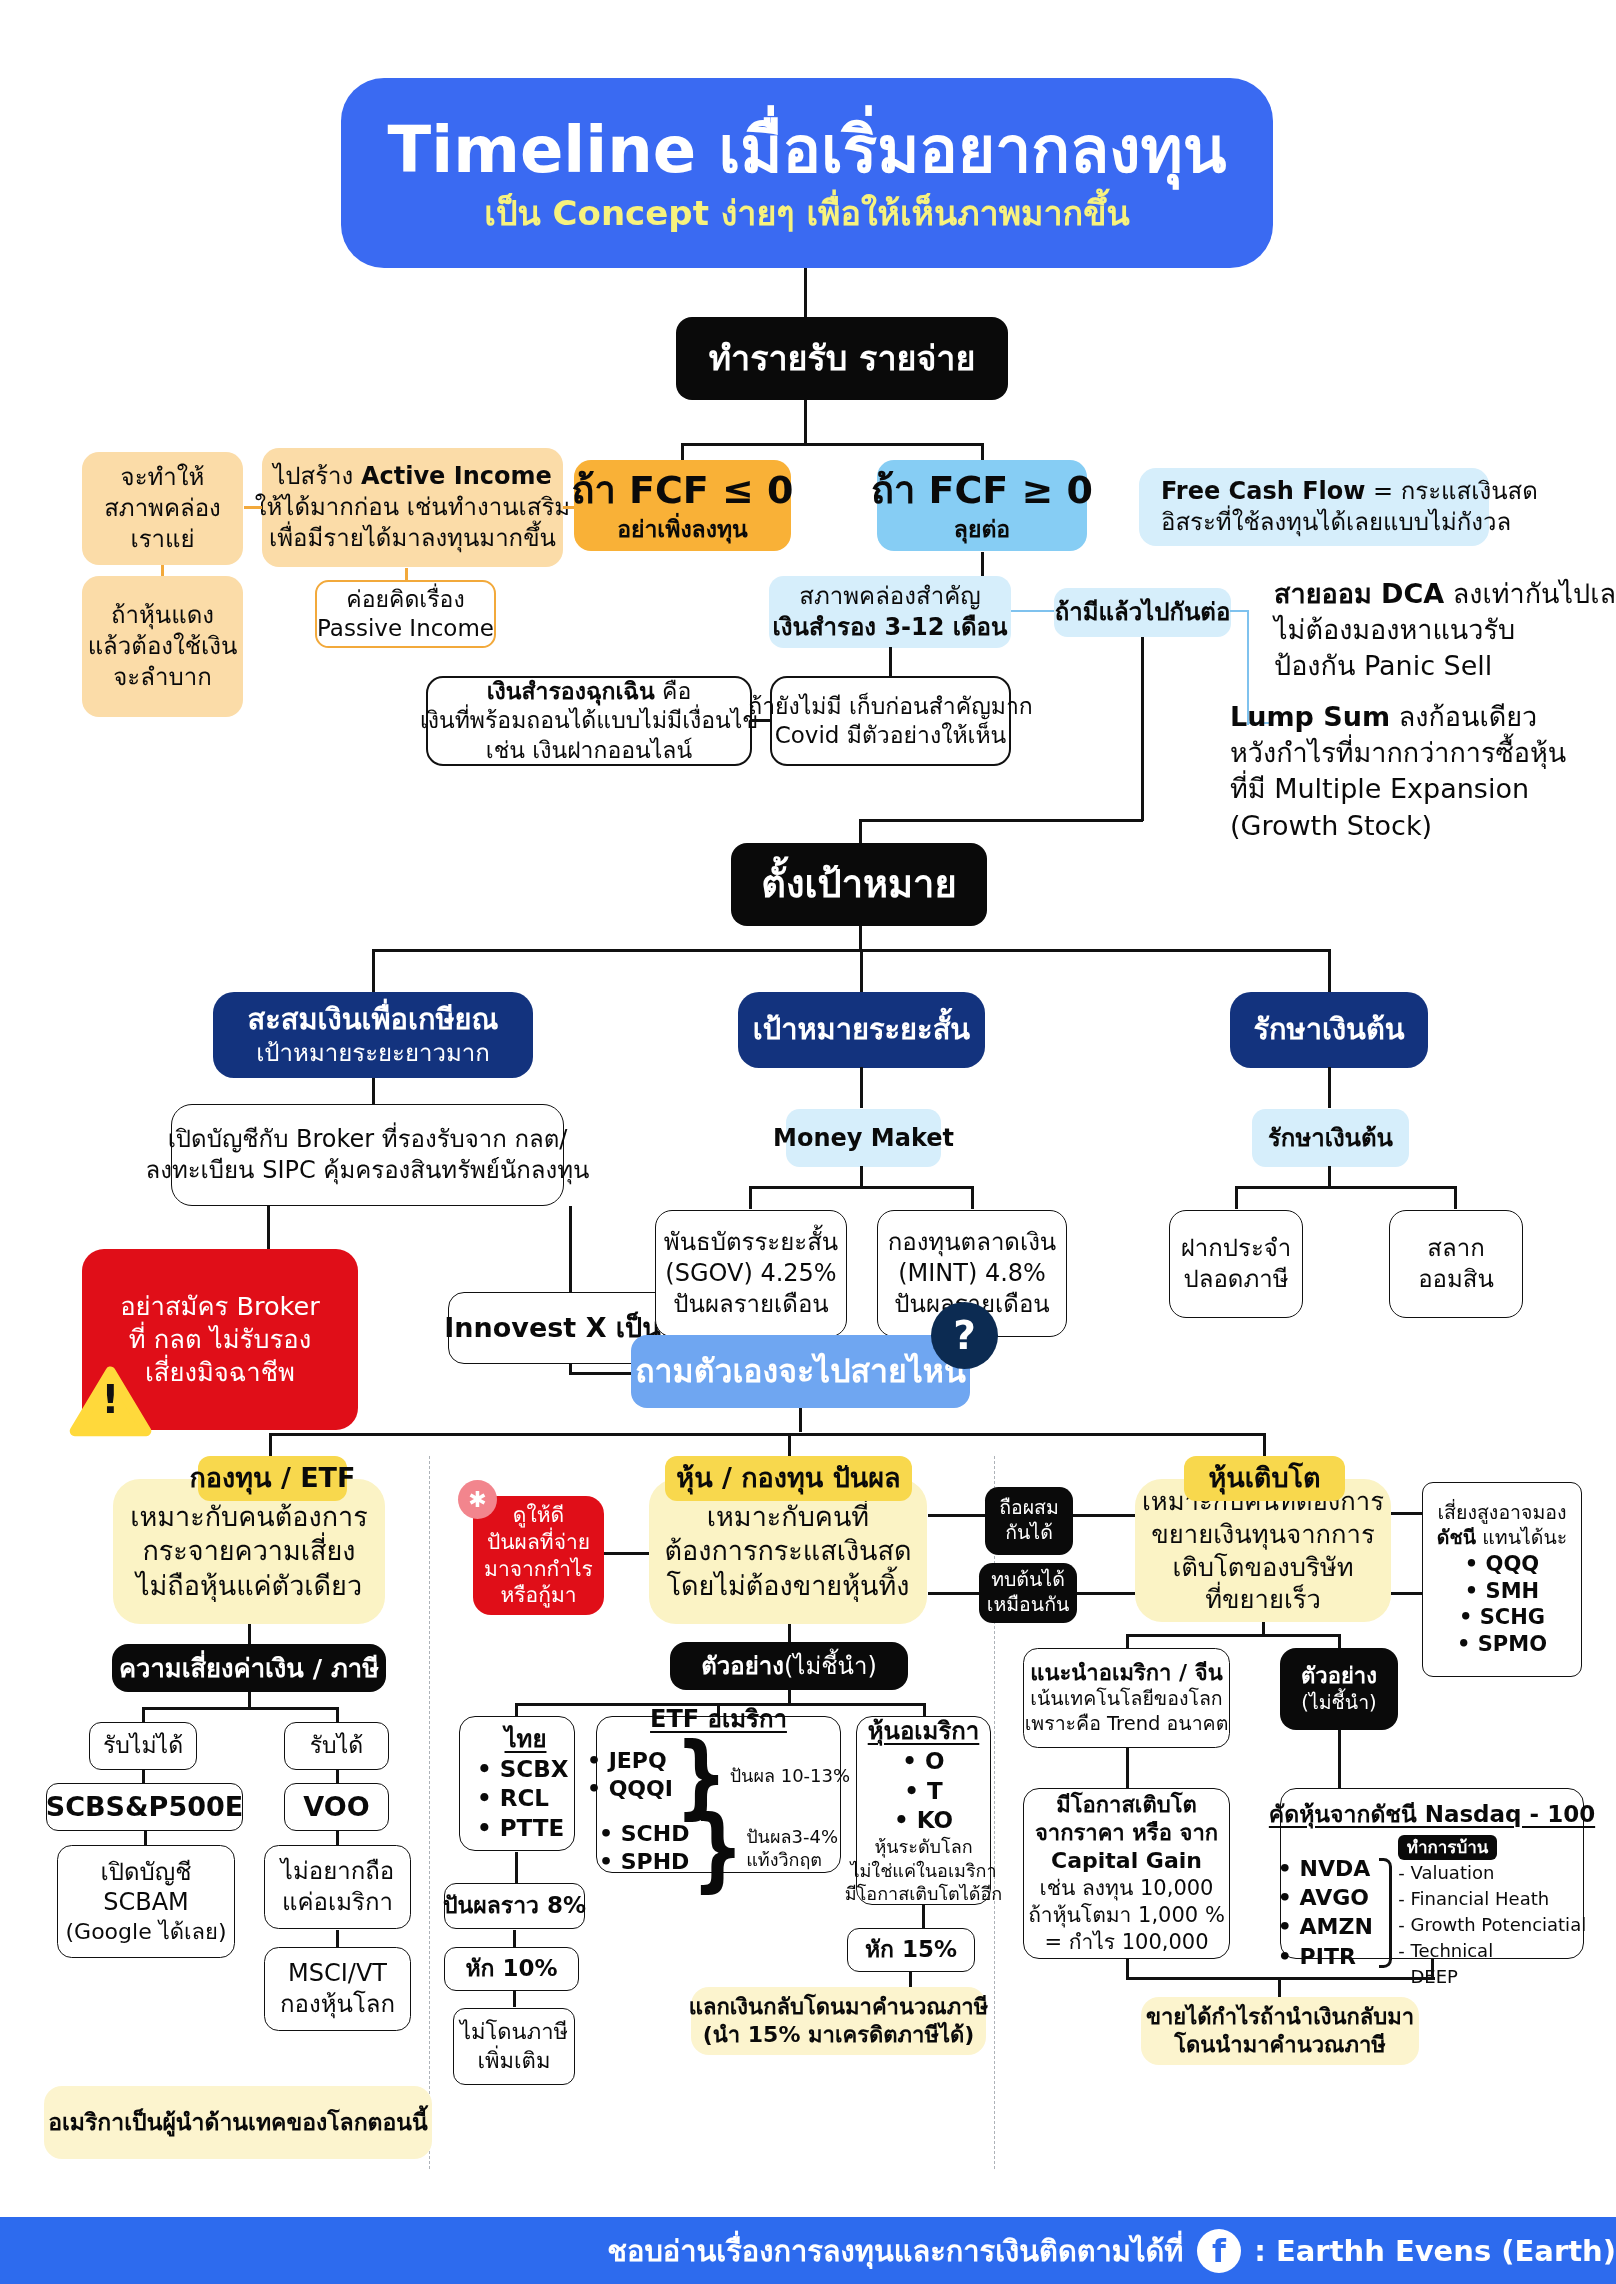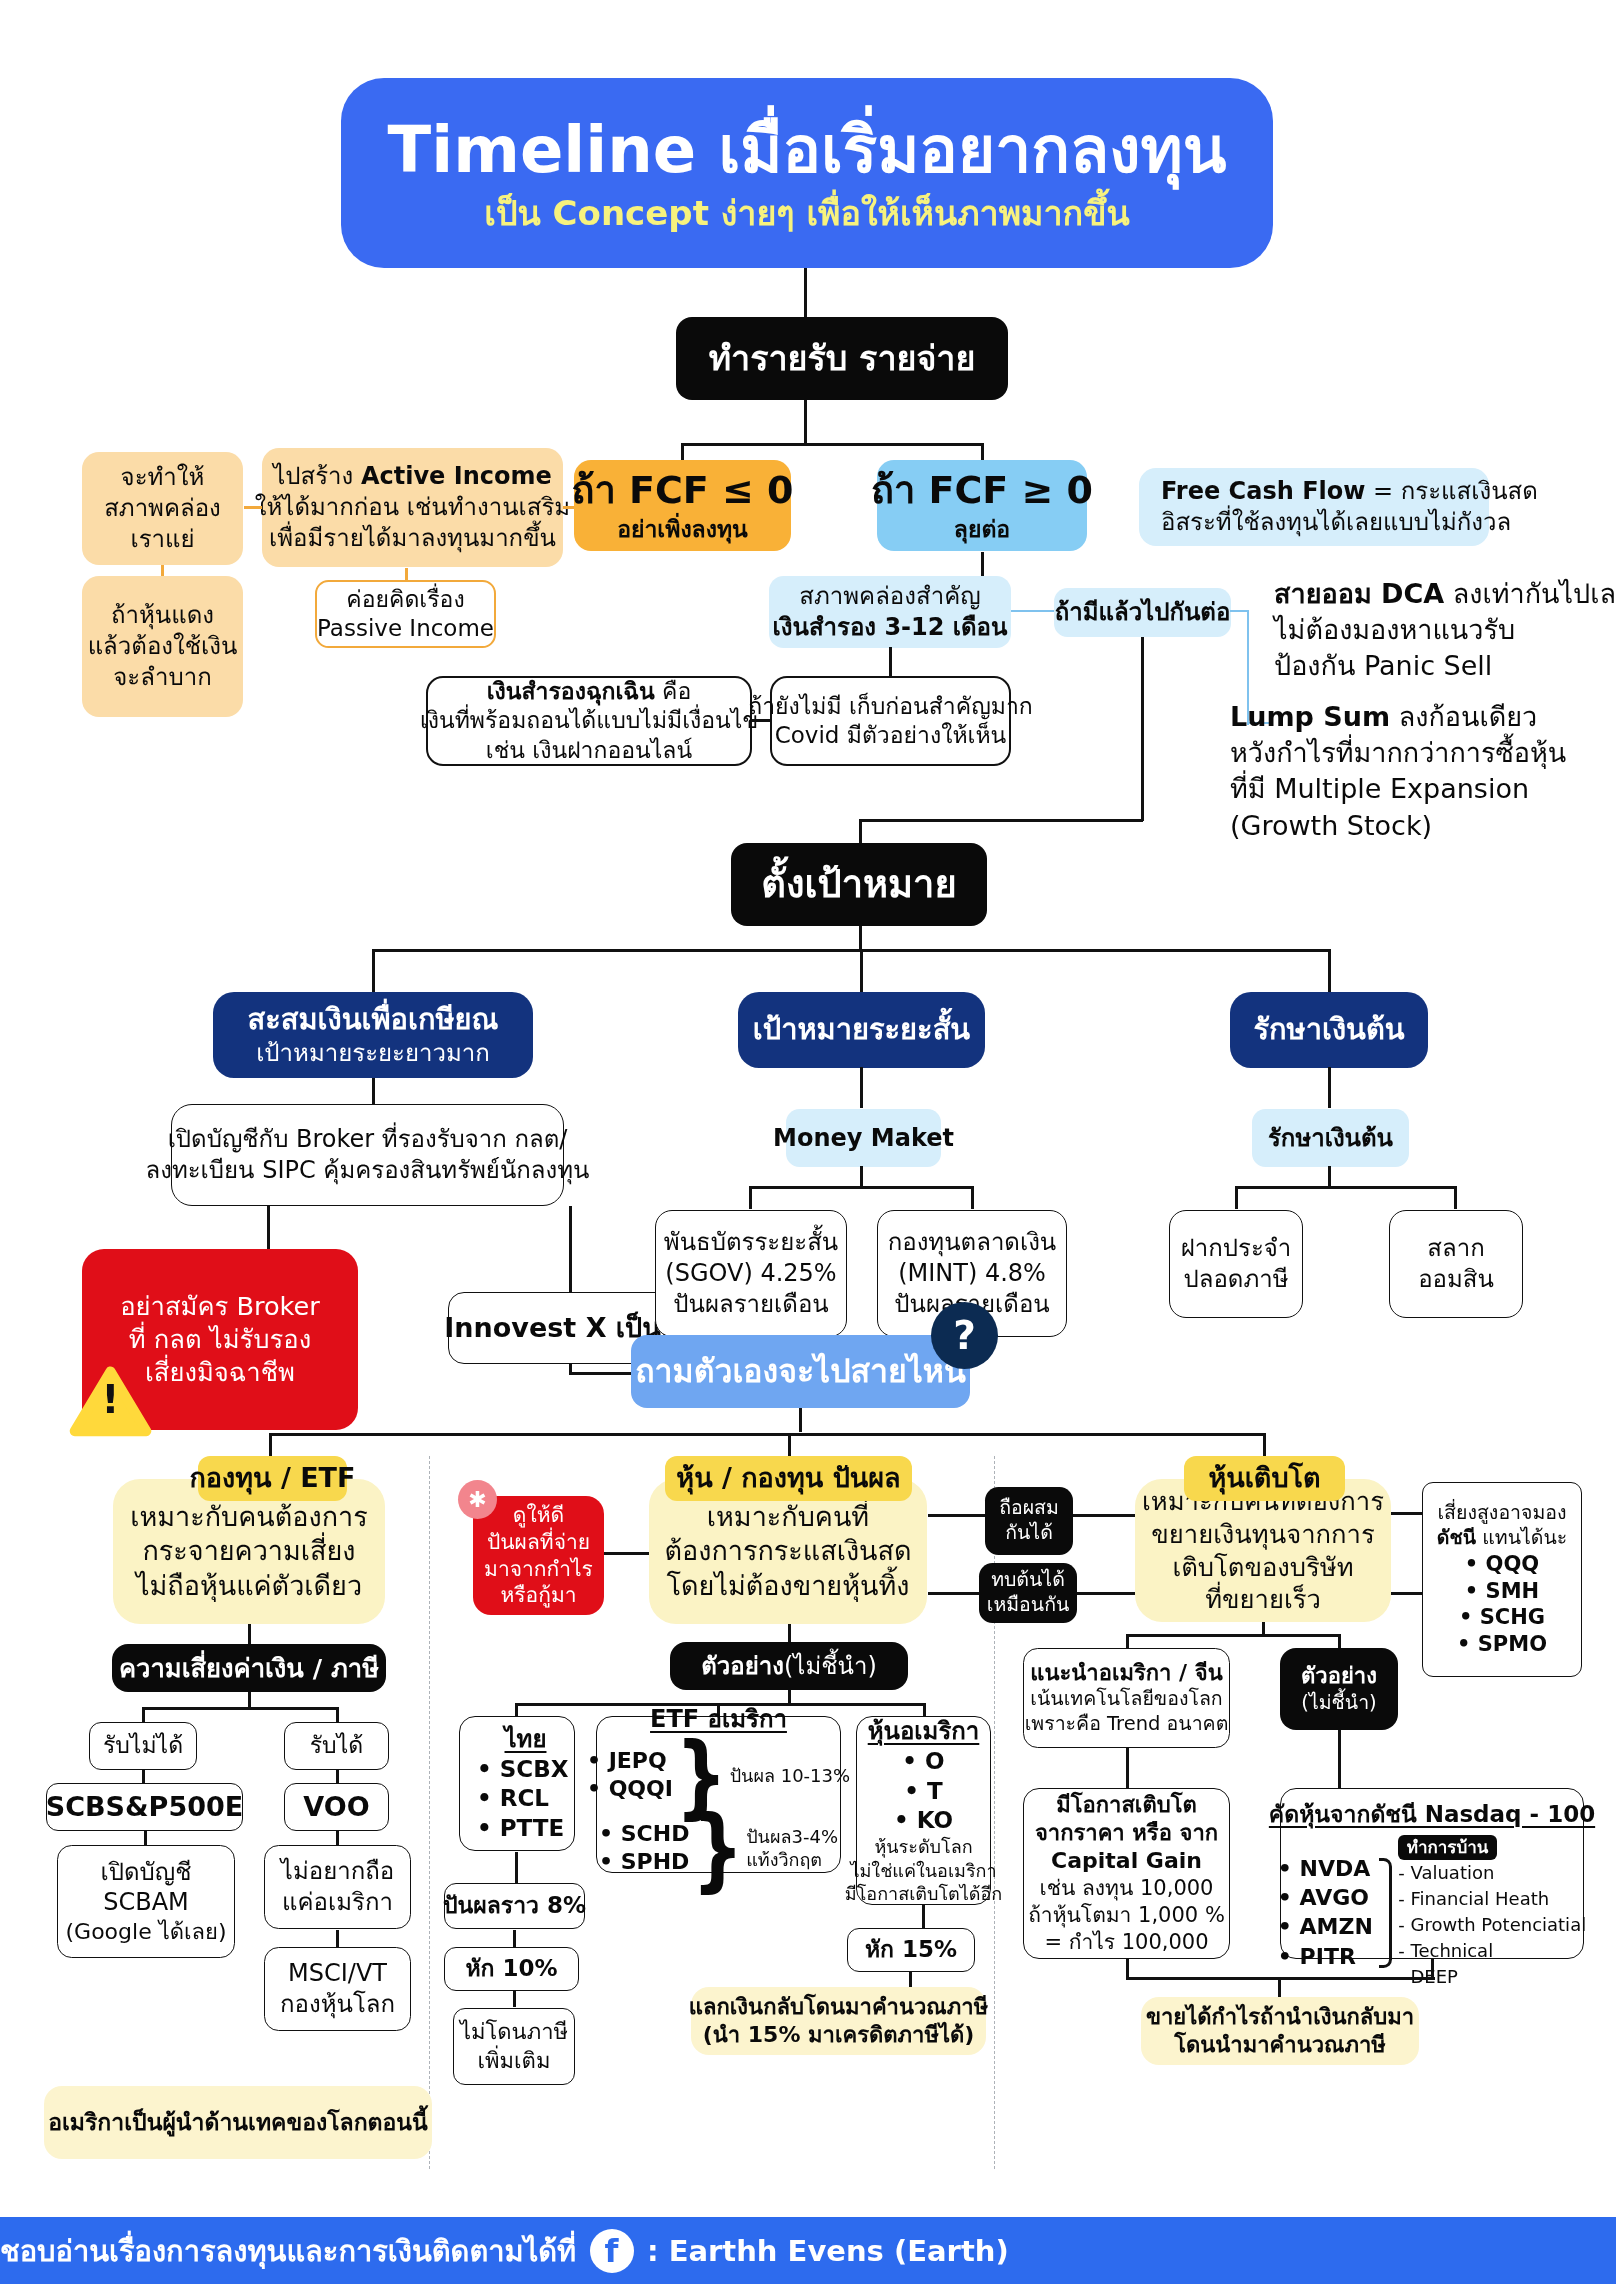--- a/index.html
+++ b/index.html
@@ -36,21 +36,21 @@
   .lbh{height:2.4px;} .lbv{width:2.4px;}
   .dash{position:absolute;width:0;border-left:1.8px dashed #ADB2B8;}
   .ul{text-decoration:underline;text-underline-offset:4.3px;text-decoration-thickness:1.8px;}
   .blt::before{content:"•  ";}
   .dashli{line-height:1.45;}
   .circ{position:absolute;border-radius:50%;display:flex;align-items:center;justify-content:center;}
   .freetext{position:absolute;font-size:27px;line-height:1.34;text-align:left;}
   .brace{font-weight:bold;font-size:73px;transform:scaleY(1.25);line-height:1;}
   .bracket{box-sizing:border-box;border:3px solid #111;border-left:none;border-radius:0 8.5px 8.5px 0;}
   .footer{position:absolute;left:0;top:2217px;width:1616px;height:67px;background:#2D6BEE;color:#fff;
-          display:flex;align-items:center;justify-content:flex-start;gap:13.4px;}
+          display:flex;align-items:center;justify-content:flex-end;gap:13.4px;}
 </style>
 </head>
 <body>
 
 <div class="stage">
 
   <div class="b hdr" style="left:341px;top:78px;width:932px;height:190px;">
     <span class="bd f105 nw">Timeline เมื่อเริ่มอยากลงทุน</span>
     <span class="bd f56 ylw nw">เป็น Concept ง่ายๆ เพื่อให้เห็นภาพมากขึ้น</span>
   </div>

